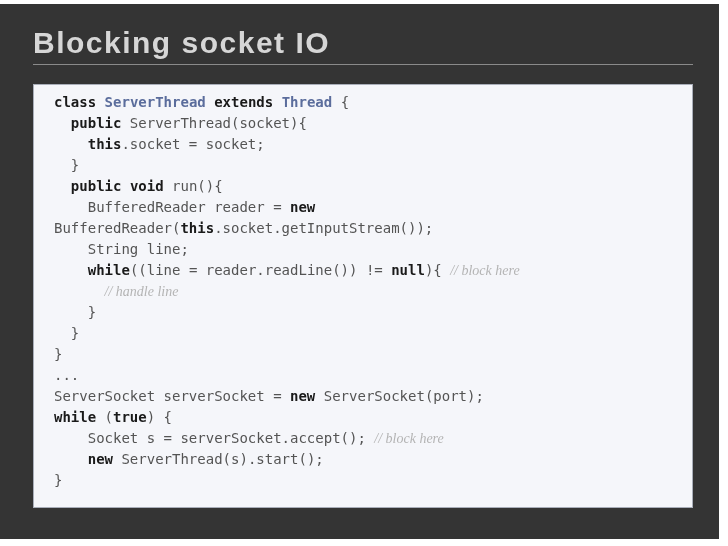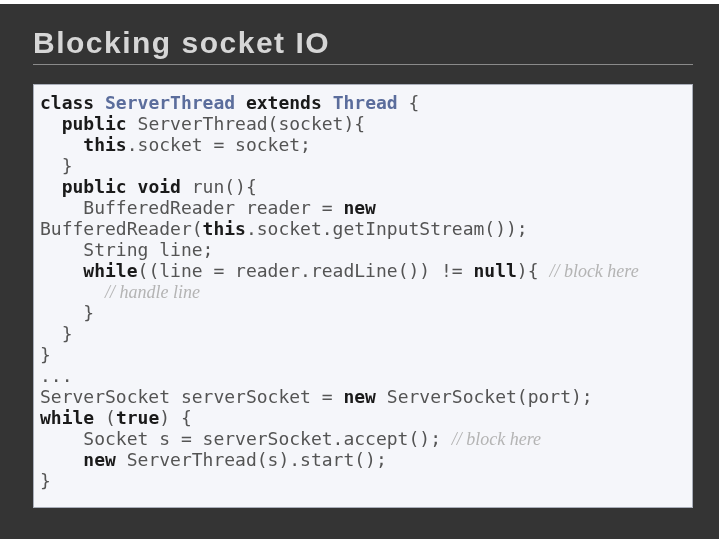--- a/index.html
+++ b/index.html
@@ -32,23 +32,23 @@
   }
   .title-rule{
     position:absolute;left:33px;top:60px;width:660px;height:1px;
     background:var(--rule_color);
   }
   .code-block{
     position:absolute;left:33px;top:80px;width:660px;height:424px;
     box-sizing:border-box;
     background:var(--code_bg);
     border:1px solid var(--code_border);
-    padding:7px 8px 12px 6px;
+    padding:7px 8px 12px 20px;
     font-family:"DejaVu Sans Mono","Liberation Mono",monospace;
-    font-size:18px;line-height:21px;
+    font-size:14px;line-height:21px;
     color:var(--code_plain);
     white-space:pre;overflow:hidden;
   }
   .code-line{white-space:pre;height:21px;}
   .tok-kw{font-weight:bold;color:var(--code_keyword);}
   .tok-cls{font-weight:bold;color:var(--code_classname);}
   .tok-cmt{font-style:italic;color:var(--code_comment);font-family:Liberation Serif, serif;}
 </style>
 </head>
 <body>

